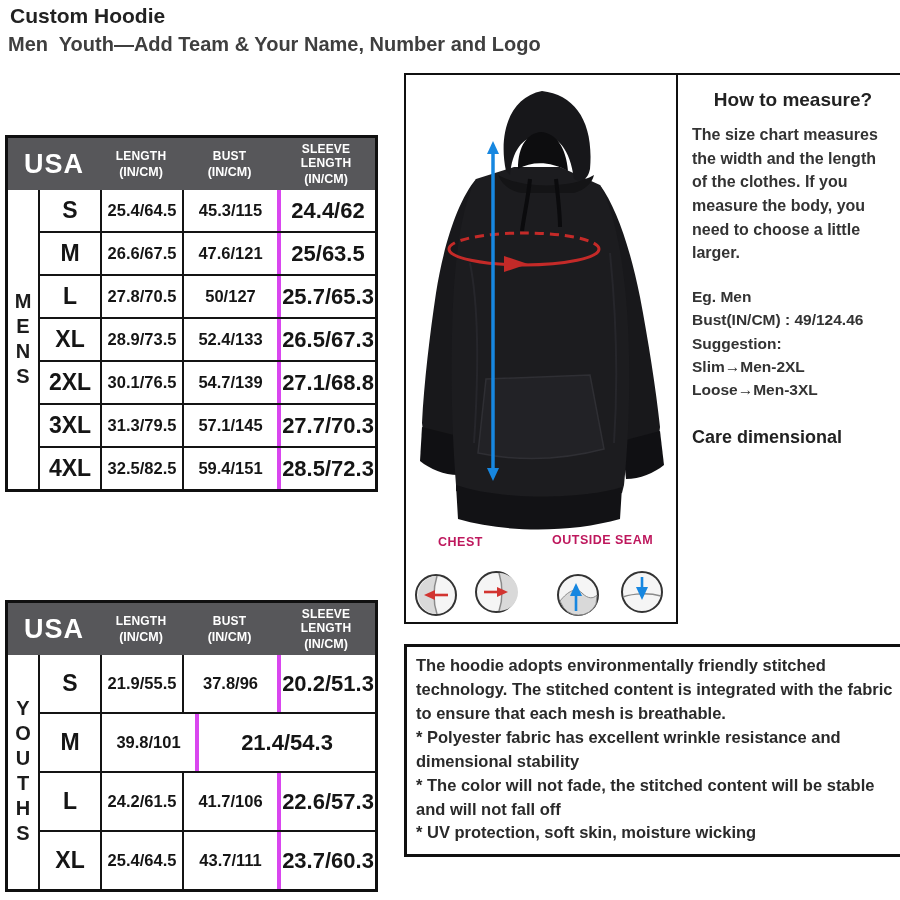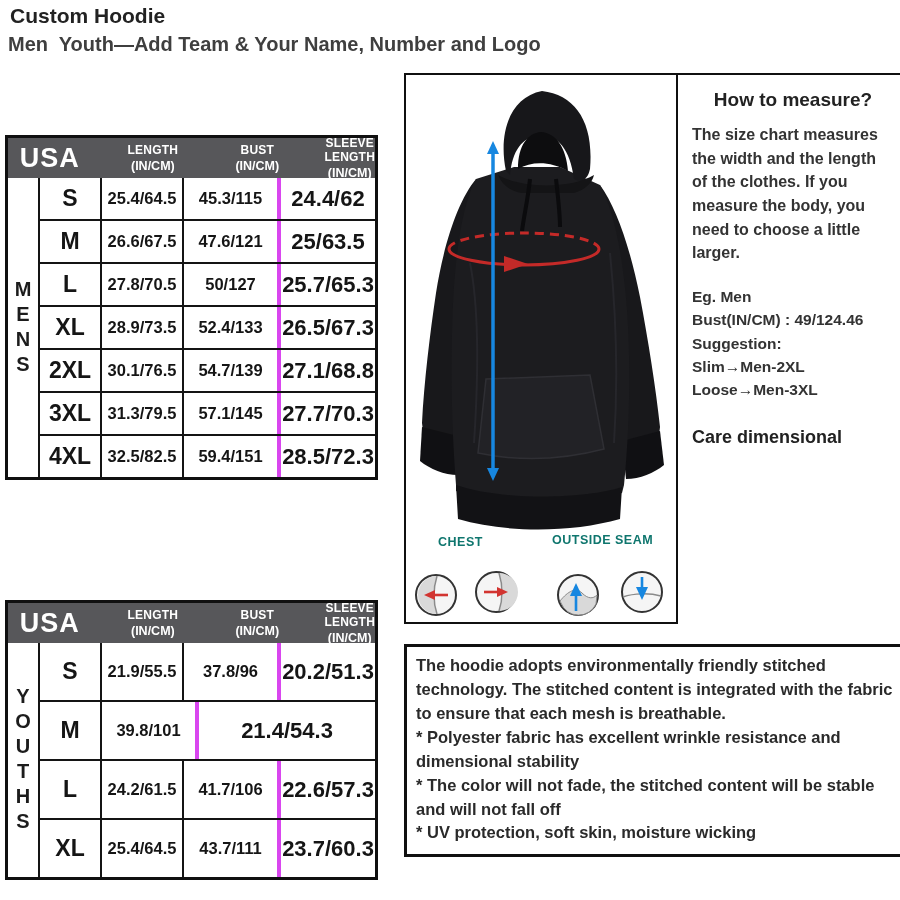--- a/index.html
+++ b/index.html
@@ -11,21 +11,21 @@
 
   
   .title { position:absolute; left:10px; top:4px; font-size:21px; font-weight:bold; color:#222; }
   .subtitle { position:absolute; left:8px; top:33px; font-size:20px; font-weight:bold; color:#3f3f3f; white-space:pre; }
 
   
   .size-table { position:absolute; border:3px solid #101010; background:#fff; box-sizing:content-box; }
   #mens-table   { left:5px; top:135px; width:367px; }
   #youths-table { left:5px; top:600px; width:367px; }
 
-  .tbl-header { display:flex; background:#57575a; color:#fff; align-items:center; height:40px;gap:24px; }
+  .tbl-header { display:flex; background:#57575a; color:#fff; align-items:center; height:52px; }
   .th { display:flex; flex-direction:column; align-items:center; justify-content:center; text-align:center; }
   .th-usa { width:92px; font-size:27px; font-weight:bold; letter-spacing:1px; }
   .w-len { width:82px; } .w-bust { width:95px; } .w-sleeve { flex:1; }
   .th .lbl  { font-size:12px; font-weight:bold; letter-spacing:0.2px; }
   .th .unit { font-size:12.5px; font-weight:bold; margin-top:2px; }
 
   .tbl-body { display:flex; }
   .group-strip { width:30px; border-right:2px solid #141414; display:flex; align-items:center; justify-content:center; }
   .vlabel { writing-mode:vertical-rl; text-orientation:upright; font-weight:bold; font-size:20px; letter-spacing:3px; line-height:1; }
   .rows { flex:1; display:flex; flex-direction:column; }
@@ -36,21 +36,21 @@
   .td { display:flex; align-items:center; justify-content:center; font-weight:bold; color:#151515; }
   .td-size   { width:60px; font-size:23px; }
   .td-length { width:80px; border-left:2px solid #141414; font-size:16.5px; }
   .td-bust   { width:93px; border-left:2px solid #141414; font-size:16.5px; }
   .td-sleeve { flex:1;     border-left:4px solid #d946ef; font-size:22px; }
 
   
   .hoodie-box { position:absolute; left:404px; top:73px; width:274px; height:551px;
                 border:2px solid #101010; box-sizing:border-box; background:#fff; }
   .hoodie-svg { position:absolute; left:4px; top:8px; }
-  .fig-label { position:absolute; font-size:12.5px; font-weight:bold; color:#0f766e; letter-spacing:0.5px; }
+  .fig-label { position:absolute; font-size:12.5px; font-weight:bold; color:#be185d; letter-spacing:0.5px; }
   .chest-label { left:32px;  top:460px; }
   .seam-label  { left:146px; top:458px; }
   .micon { position:absolute; width:44px; height:44px; }
   .mi-1 { left:8px;   top:498px; }
   .mi-2 { left:68px;  top:495px; }
   .mi-3 { left:150px; top:498px; }
   .mi-4 { left:214px; top:495px; }
 
   
   .measure-panel { position:absolute; left:678px; top:73px; width:222px; height:551px;

